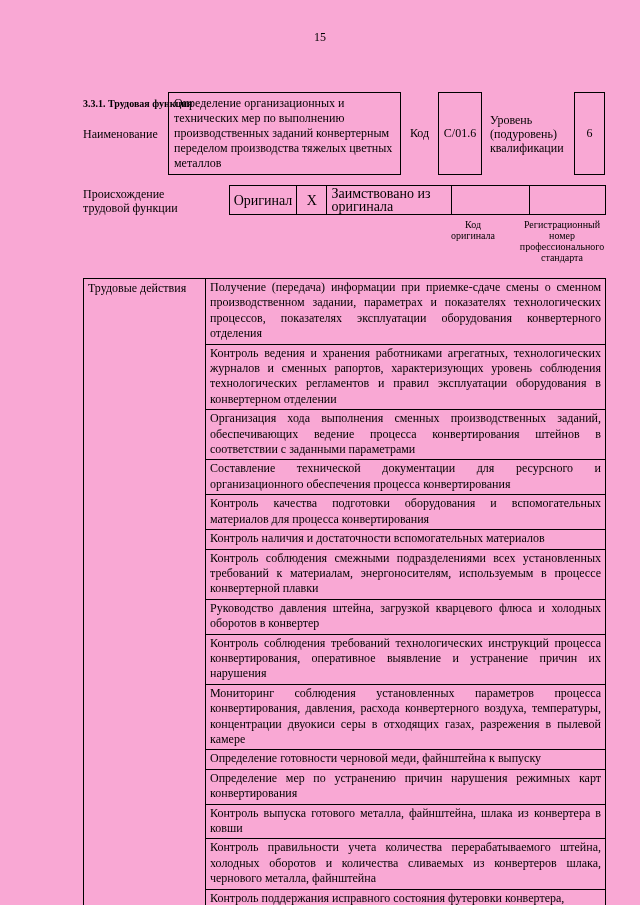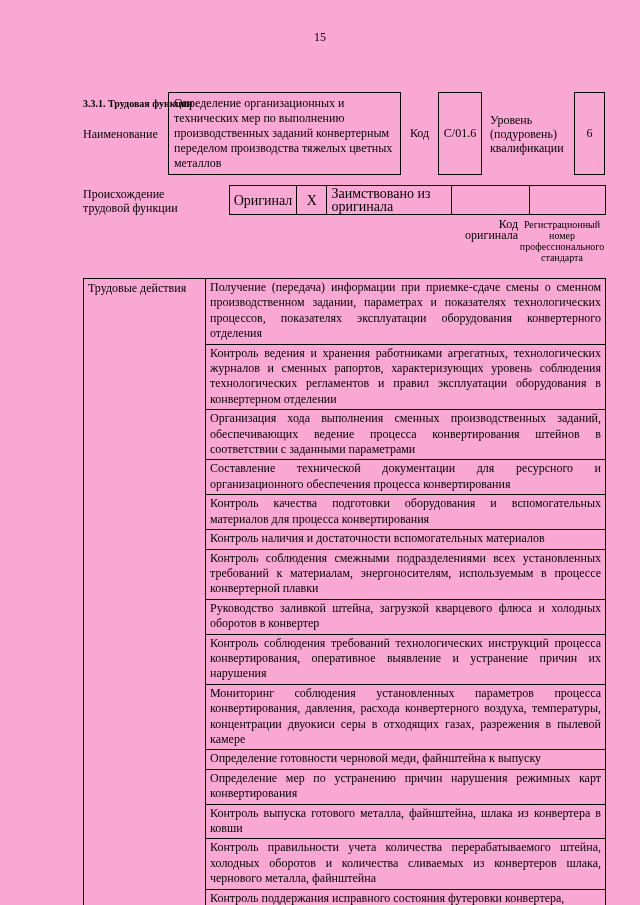--- a/index.html
+++ b/index.html
@@ -49,21 +49,21 @@
   }
   .ot-original { width: 66px; }
   .ot-mark { width: 32px; text-align: center; }
   .ot-borrowed { width: 130px; margin-left: 32px; }
   .ot-empty1 { width: 90px; }
   .ot-empty2 { width: 88px; }
 
   .origin-captions { position: absolute; top: 219px; left: 83px; width: 523px; height: 52px; }
   .cap-code {
     position: absolute; left: 345px; width: 90px;
-    font-size: 12px; line-height: 11px; text-align: right;
+    font-size: 10px; line-height: 11px; text-align: center;
   }
   .cap-code span { display: inline-block; width: 60px; }
   .cap-reg {
     position: absolute; left: 435px; width: 88px;
     font-size: 10px; line-height: 11px; text-align: center;
   }
 
   
   .main-table {
     position: absolute; top: 278px; left: 83px; width: 523px;
@@ -126,21 +126,21 @@
   <div class="main-table">
     <div class="mt-left">Трудовые действия</div>
     <div class="mt-right">
         <div class="action-row">Получение (передача) информации при приемке-сдаче смены о сменном производственном задании, параметрах и показателях технологических процессов, показателях эксплуатации оборудования конвертерного отделения</div>
         <div class="action-row">Контроль ведения и хранения работниками агрегатных, технологических журналов и сменных рапортов, характеризующих уровень соблюдения технологических регламентов и правил эксплуатации оборудования в конвертерном отделении</div>
         <div class="action-row">Организация хода выполнения сменных производственных заданий, обеспечивающих ведение процесса конвертирования штейнов в соответствии с заданными параметрами</div>
         <div class="action-row">Составление технической документации для ресурсного и организационного обеспечения процесса конвертирования</div>
         <div class="action-row">Контроль качества подготовки оборудования и вспомогательных материалов для процесса конвертирования</div>
         <div class="action-row">Контроль наличия и достаточности вспомогательных материалов</div>
         <div class="action-row">Контроль соблюдения смежными подразделениями всех установленных требований к материалам, энергоносителям, используемым в процессе конвертерной плавки</div>
-        <div class="action-row">Руководство заливкой штейна, загрузкой кварцевого флюса и холодных оборотов в конвертер</div>
+        <div class="action-row">Руководство давления штейна, загрузкой кварцевого флюса и холодных оборотов в конвертер</div>
         <div class="action-row">Контроль соблюдения требований технологических инструкций процесса конвертирования, оперативное выявление и устранение причин их нарушения</div>
         <div class="action-row">Мониторинг соблюдения установленных параметров процесса конвертирования, давления, расхода конвертерного воздуха, температуры, концентрации двуокиси серы в отходящих газах, разрежения в пылевой камере</div>
         <div class="action-row">Определение готовности черновой меди, файнштейна к выпуску</div>
         <div class="action-row">Определение мер по устранению причин нарушения режимных карт конвертирования</div>
         <div class="action-row">Контроль выпуска готового металла, файнштейна, шлака из конвертера в ковши</div>
         <div class="action-row">Контроль правильности учета количества перерабатываемого штейна, холодных оборотов и количества сливаемых из конвертеров шлака, чернового металла, файнштейна</div>
         <div class="action-row">Контроль поддержания исправного состояния футеровки конвертера,</div>
       </div>
   </div>
 

